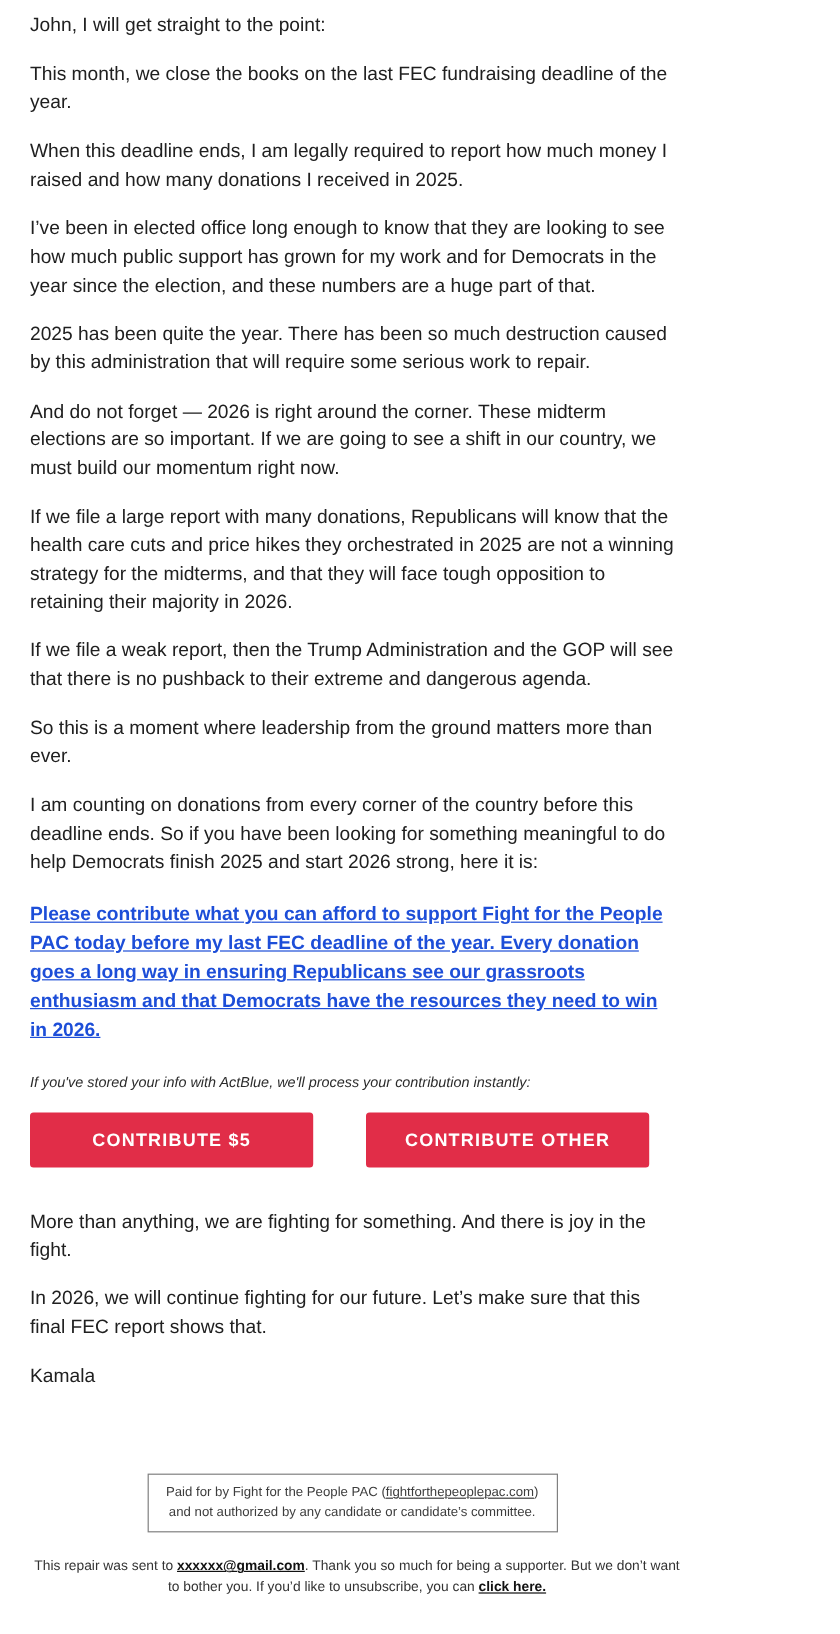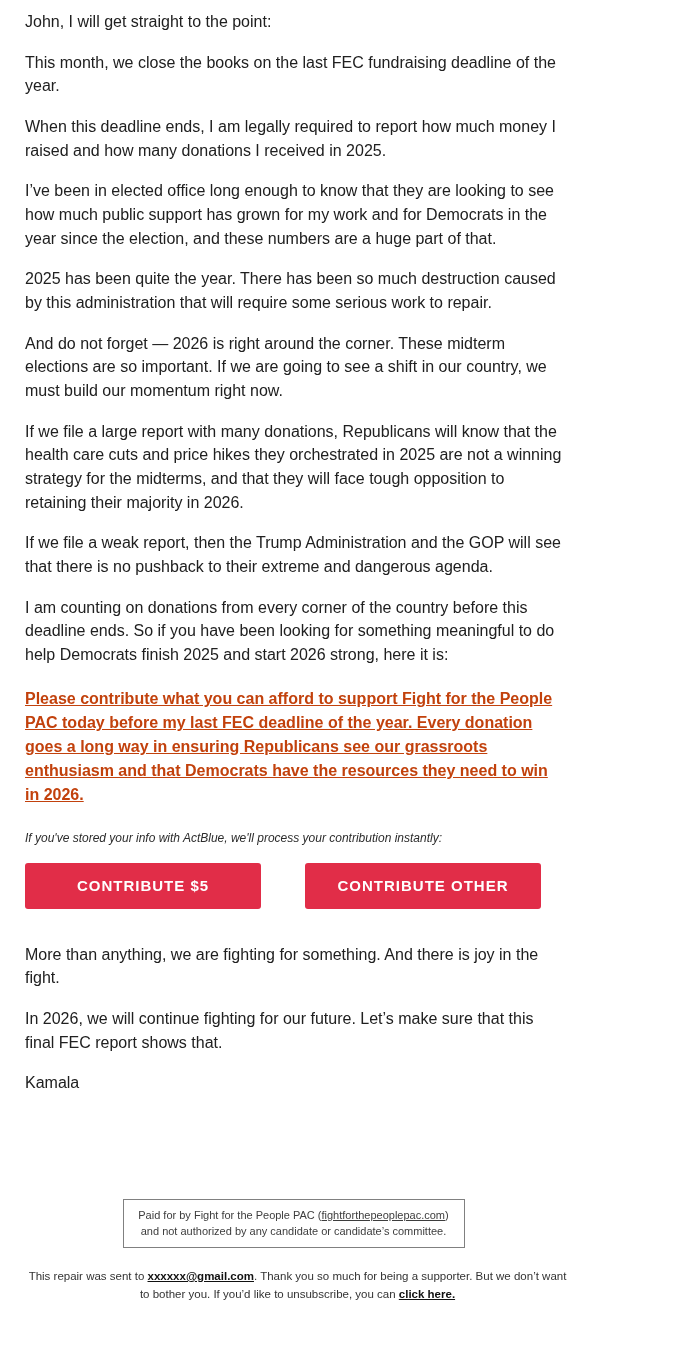--- a/index.html
+++ b/index.html
@@ -19,21 +19,21 @@
     margin: 0 0 17px 0;
     color: #202020;
   }
   .cta-paragraph {
     margin: 20px 0 18px 0;
   }
   .cta-link {
     font-size: 16px;
     line-height: 1.5;
     font-weight: bold;
-    color: #c2410c;
+    color: #1d4ed8;
     text-decoration: underline;
     cursor: pointer;
   }
   .actblue-note {
     font-size: 12px;
     font-style: italic;
     color: #2b2b2b;
     margin: 24px 0 18px 0;
   }
   .button-row {
@@ -53,21 +53,21 @@
     font-size: 15px;
     font-weight: bold;
     letter-spacing: 1px;
     cursor: pointer;
     display: flex;
     align-items: center;
     justify-content: center;
   }
   .closing p.copy:last-of-type { margin-bottom: 0; }
   .disclaimer-wrap {
-    margin-top: 104px;
+    margin-top: 69px;
     display: flex;
     justify-content: center;
   }
   .disclaimer-box {
     border: 1px solid #808080;
     width: 342px;
     padding: 8px 14px;
     text-align: center;
     font-size: 11px;
     line-height: 1.4;
@@ -101,20 +101,21 @@
 
   <div class="email-body">
     <p class="copy">John, I will get straight to the point:</p>
     <p class="copy">This month, we close the books on the last FEC fundraising deadline of the year.</p>
     <p class="copy">When this deadline ends, I am legally required to report how much money I raised and how many donations I received in 2025.</p>
     <p class="copy">I’ve been in elected office long enough to know that they are looking to see how much public support has grown for my work and for Democrats in the year since the election, and these numbers are a huge part of that.</p>
     <p class="copy">2025 has been quite the year. There has been so much destruction caused by this administration that will require some serious work to repair.</p>
     <p class="copy">And do not forget — 2026 is right around the corner. These midterm elections are so important. If we are going to see a shift in our country, we must build our momentum right now.</p>
     <p class="copy">If we file a large report with many donations, Republicans will know that the health care cuts and price hikes they orchestrated in 2025 are not a winning strategy for the midterms, and that they will face tough opposition to retaining their majority in 2026.</p>
     <p class="copy">If we file a weak report, then the Trump Administration and the GOP will see that there is no pushback to their extreme and dangerous agenda.</p>
+    <p class="copy">So this is a moment where leadership from the ground matters more than ever.</p>
     <p class="copy">I am counting on donations from every corner of the country before this deadline ends. So if you have been looking for something meaningful to do help Democrats finish 2025 and start 2026 strong, here it is:</p>
 
     <p class="cta-paragraph">
       <a class="cta-link">Please contribute what you can afford to support Fight for the People PAC today before my last FEC deadline of the year. Every donation goes a long way in ensuring Republicans see our grassroots enthusiasm and that Democrats have the resources they need to win in 2026.</a>
     </p>
 
     <p class="actblue-note">If you've stored your info with ActBlue, we'll process your contribution instantly:</p>
 
     <div class="button-row">
       <button class="contribute-btn">CONTRIBUTE $5</button>

